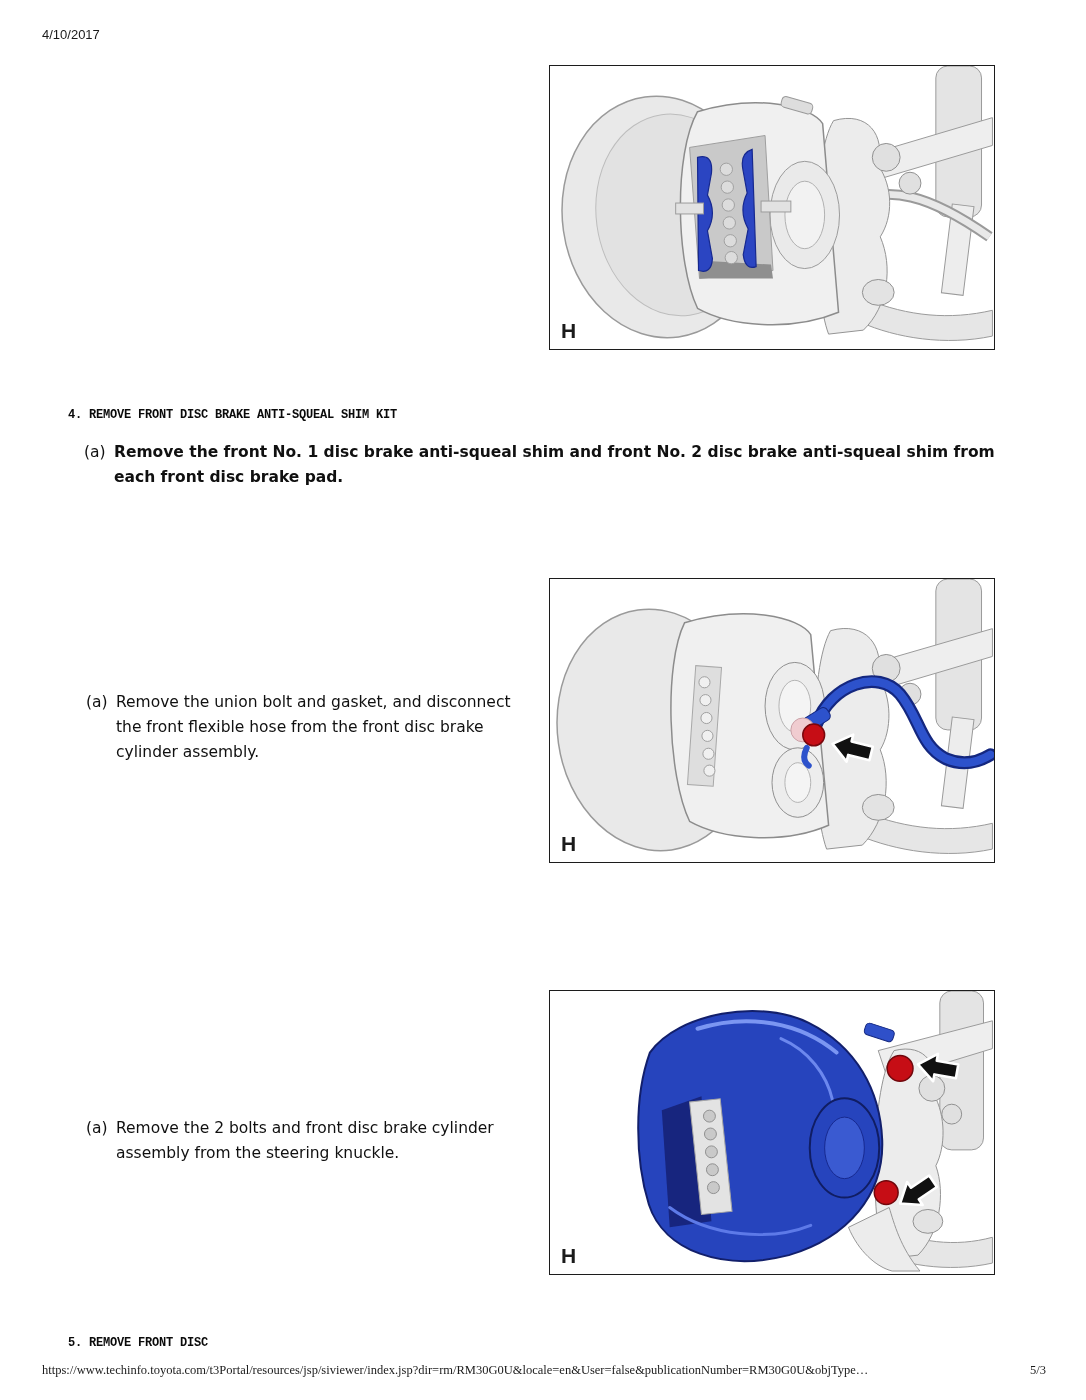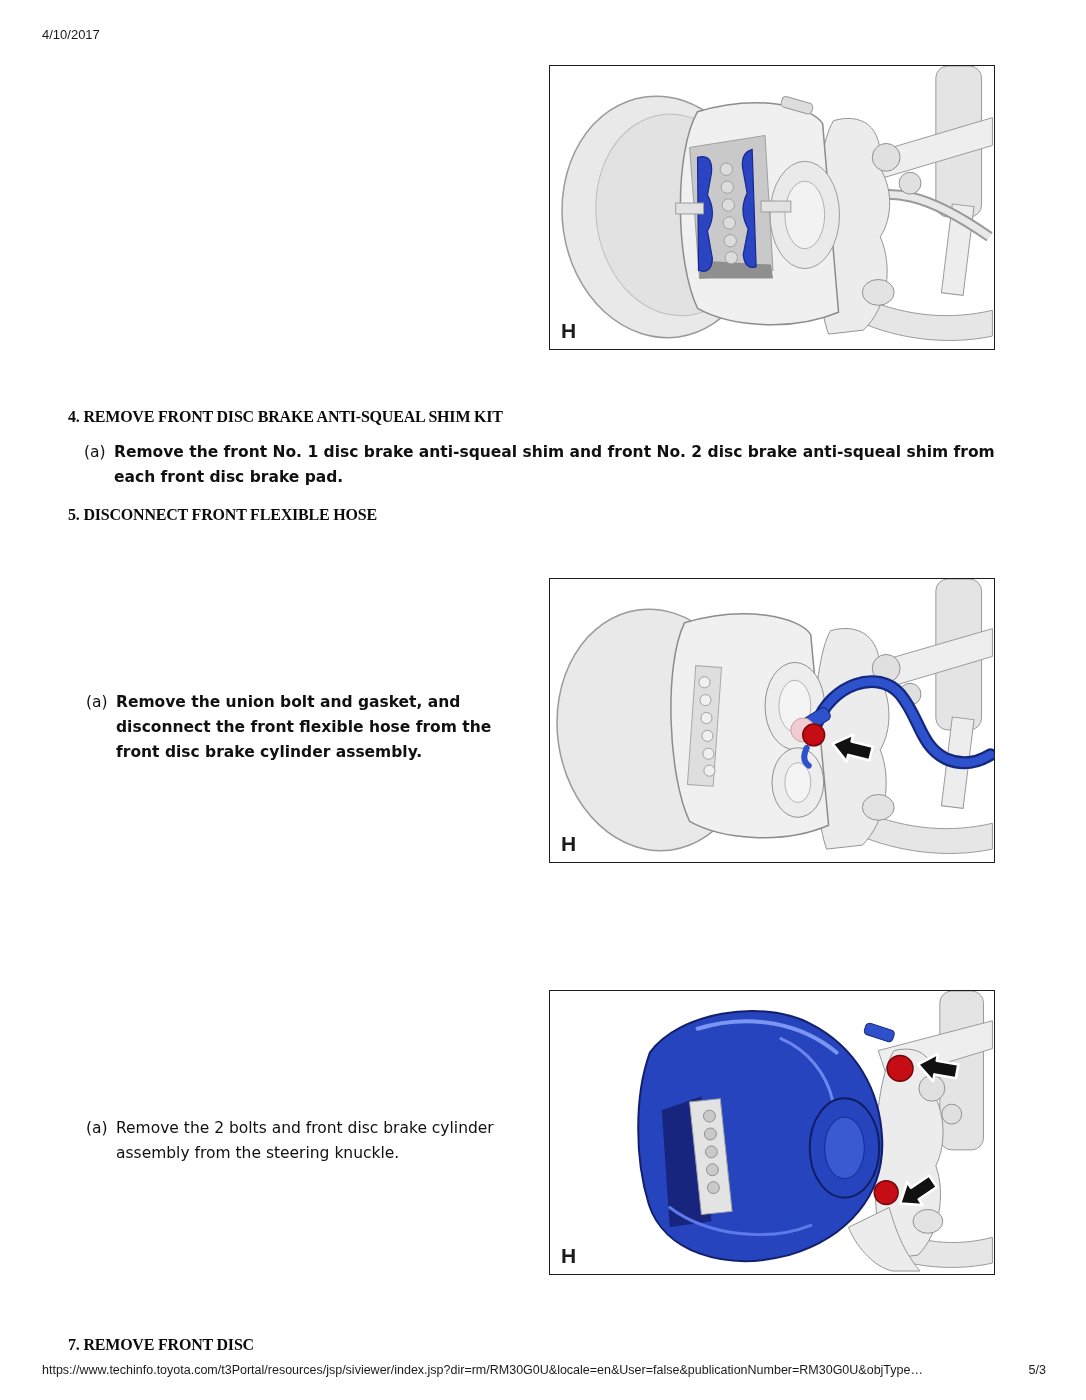--- a/index.html
+++ b/index.html
@@ -4,31 +4,31 @@
 <style>
   html,body{margin:0;padding:0;background:#ffffff;}
   .page{position:relative;width:1086px;height:1400px;background:#ffffff;overflow:hidden;
         font-family:"DejaVu Sans",sans-serif;color:#111;}
   
   .hdr-date{position:absolute;left:42px;top:27px;font-family:"Liberation Sans",sans-serif;
             font-size:13px;color:#1a1a1a;}
   .hdr-title{position:absolute;left:195px;top:27px;font-family:"Liberation Sans",sans-serif;
              font-size:13px;color:#1a1a1a;white-space:pre;}
   .ftr{position:absolute;left:42px;top:1363px;width:1004px;display:flex;
-       justify-content:space-between;font-family:Liberation Sans, sans-serif;
+       justify-content:space-between;font-family:Liberation Serif, serif;
        font-size:12.5px;color:#1a1a1a;}
   
-  .sec{position:absolute;left:68px;margin:0;font-family:Liberation Serif, serif;
-       font-weight:bold;font-size:16px;letter-spacing:-0.2px;color:#0a0a0a;white-space:nowrap;}
+  .sec{position:absolute;left:68px;margin:0;font-family:Liberation Mono, monospace;
+       font-weight:bold;font-size:12px;letter-spacing:-0.2px;color:#0a0a0a;white-space:nowrap;}
   #h4{top:408px;} #h5{top:506px;} #h6{top:919px;} #h7{top:1336px;}
   
   .step{position:absolute;display:grid;grid-template-columns:28px auto;column-gap:2px;
         font-size:15.5px;line-height:25px;color:#101010;}
   #st4{left:84px;top:440px;} #st4 .step-text{max-width:882px;font-weight:bold;}
-  #st5{left:86px;top:690px;} #st5 .step-text{max-width:398px;font-weight:bold;}
+  #st5{left:86px;top:690px;} #st5 .step-text{max-width:398px;}
   #st6{left:86px;top:1116px;} #st6 .step-text{max-width:398px;}
   
   .fig{position:absolute;left:549px;width:446px;height:285px;background:#ffffff;
        border:1.8px solid #1c1c1c;box-sizing:border-box;}
   #fig1{top:65px;} #fig2{top:578px;} #fig3{top:990px;}
   .fig svg{position:absolute;left:0;top:0;width:100%;height:100%;}
   .fig-label{position:absolute;left:11px;bottom:8px;font-family:"Liberation Sans",sans-serif;
              font-size:21px;font-weight:600;color:#1b1b1b;line-height:1;}
 </style>
 </head>
@@ -161,31 +161,30 @@
     </svg>
     <div class="fig-label">H</div>
   </figure>
 
   <h2 class="sec" id="h4">4. REMOVE FRONT DISC BRAKE ANTI-SQUEAL SHIM KIT</h2>
   <div class="step" id="st4">
     <span class="step-label">(a)</span>
     <div class="step-text">Remove the front No. 1 disc brake anti-squeal shim and front No. 2 disc brake anti-squeal shim from each front disc brake pad.</div>
   </div>
 
-  <h2 class="sec" id="h5">5. DISCONNECT FRONT FLEXIBLE HOSE</h2>
   <div class="step" id="st5">
     <span class="step-label">(a)</span>
     <div class="step-text">Remove the union bolt and gasket, and disconnect the front flexible hose from the front disc brake cylinder assembly.</div>
   </div>
 
   <div class="step" id="st6">
     <span class="step-label">(a)</span>
     <div class="step-text">Remove the 2 bolts and front disc brake cylinder assembly from the steering knuckle.</div>
   </div>
 
-  <h2 class="sec" id="h7">7. REMOVE FRONT DISC</h2>
+  <h2 class="sec" id="h7">5. REMOVE FRONT DISC</h2>
 
   <div class="ftr">
     <span>https://www.techinfo.toyota.com/t3Portal/resources/jsp/siviewer/index.jsp?dir=rm/RM30G0U&amp;locale=en&amp;User=false&amp;publicationNumber=RM30G0U&amp;objType…</span>
     <span class="ftr-page">5/3</span>
   </div>
 
 </div>
 
 </body></html>

